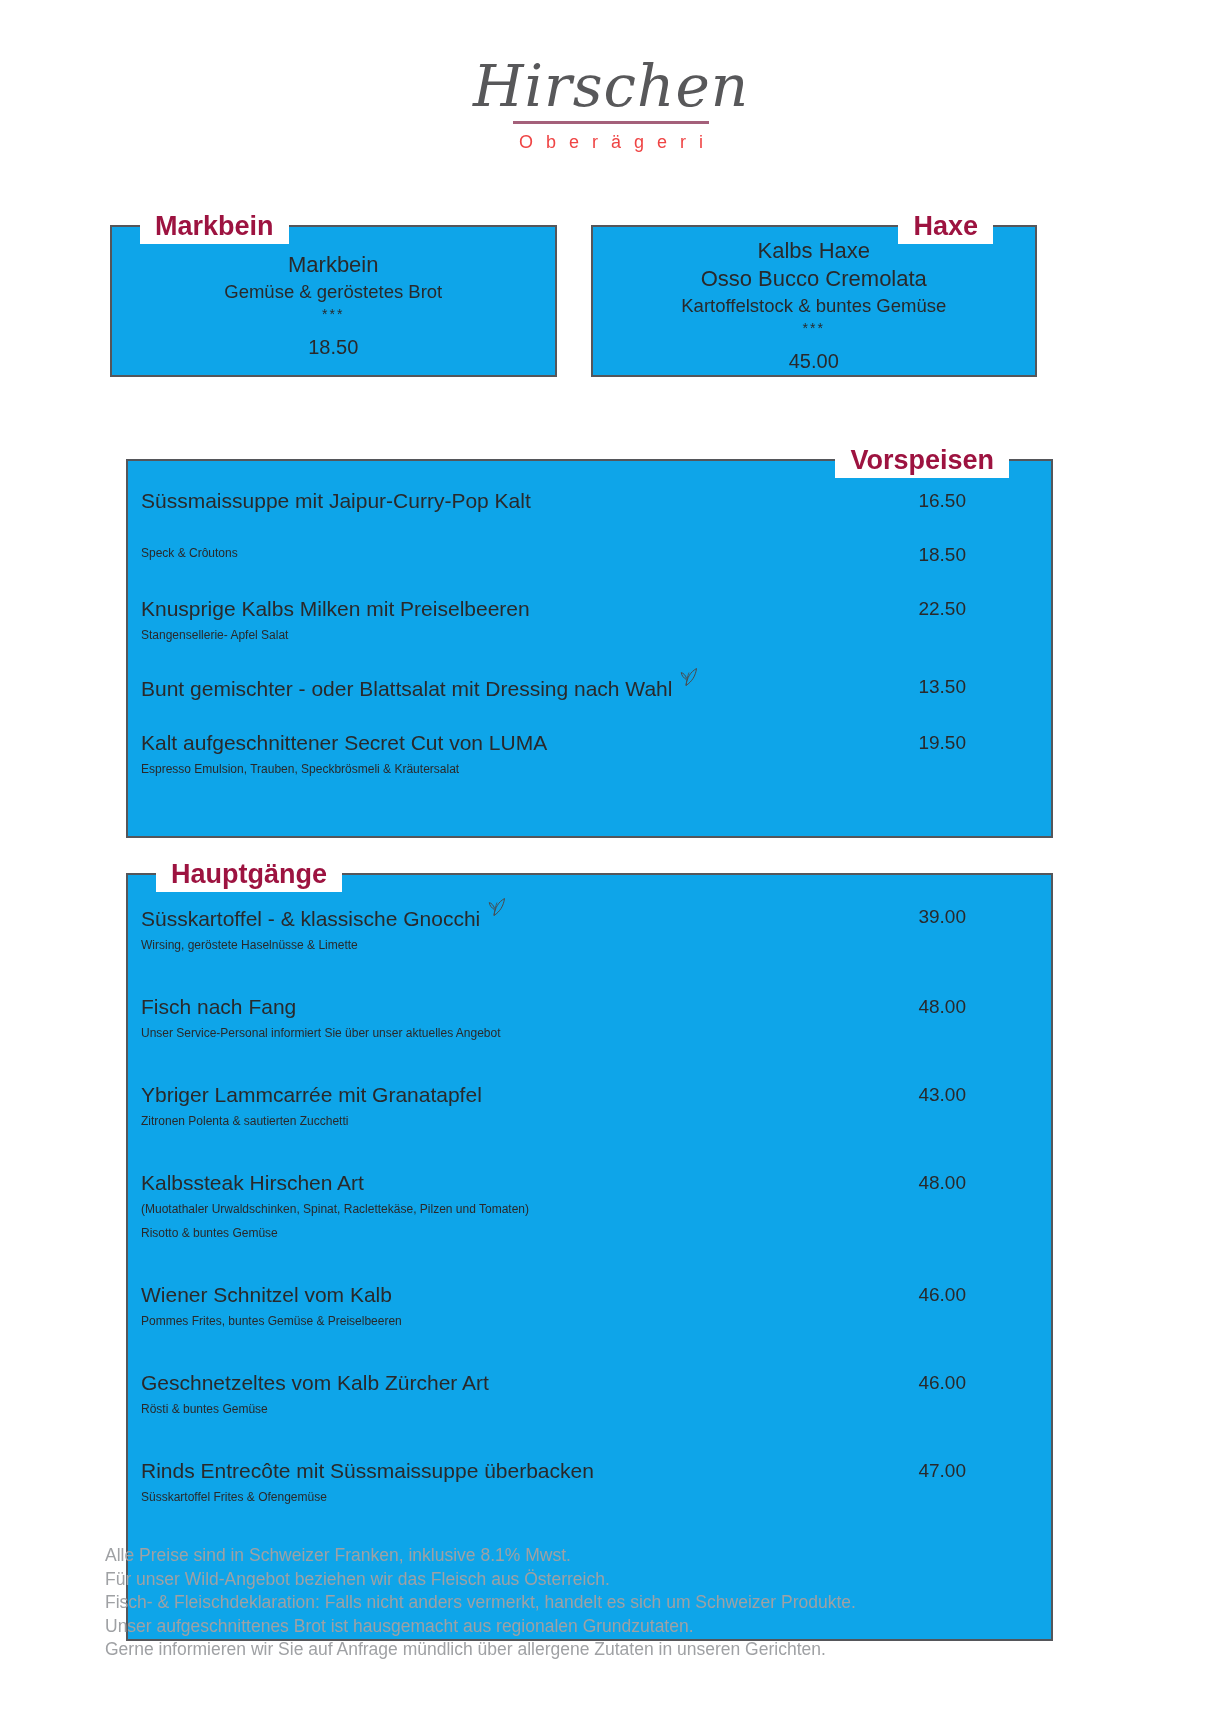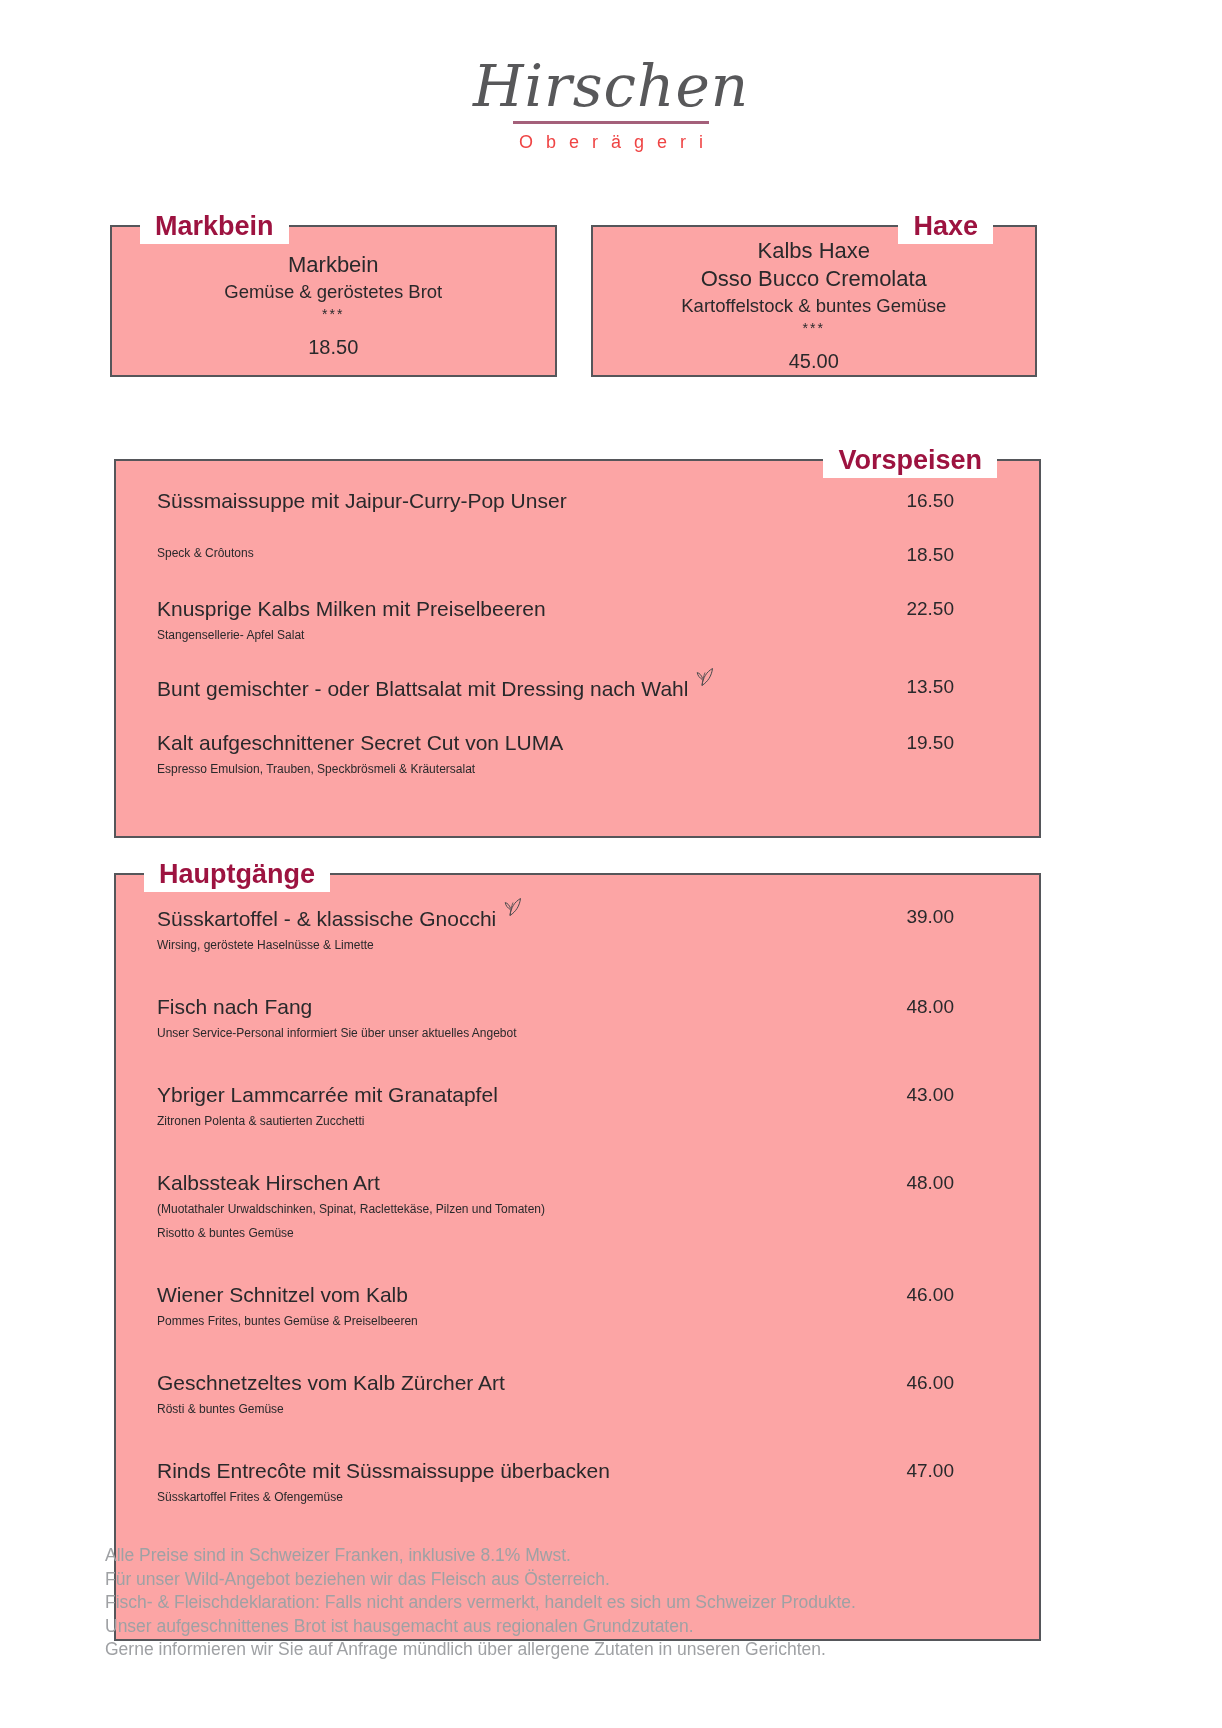--- a/index.html
+++ b/index.html
@@ -22,21 +22,21 @@
     font-style: italic;
     font-size: 58px;
     line-height: 62px;
     color: #58585a;
     letter-spacing: 1px;
   }
   .logo-underline { width: 196px; height: 3px; background: #a4607a; margin: 4px auto 8px auto; }
   .logo-sub { font-size: 18px; color: #ef4444; letter-spacing: 13px; text-indent: 13px; }
 
   
-  .box { border: 2px solid #55565a; background: #fca5a5; position: relative; }
+  .box { border: 2px solid #55565a; background: #0ea5e9; position: relative; }
   .box-title {
     position: absolute;
     top: -19px;
     font-size: 27px;
     font-weight: bold;
     color: #9d1340;
     background: #ffffff;
     padding: 0 15px;
     line-height: 36px;
     white-space: nowrap;
@@ -55,21 +55,21 @@
     justify-content: center;
     text-align: center;
     padding-top: 8px;
   }
   .special-line-lg { font-size: 22px; line-height: 28px; }
   .special-line-sm { font-size: 18.5px; line-height: 25px; }
   .special-stars { font-size: 14px; line-height: 17px; letter-spacing: 2px; margin-top: 2px; }
   .special-price { font-size: 20px; line-height: 24px; margin-top: 12px; }
 
   
-  .menu-section { position: absolute; left: 114px; width: 927px; padding: 26px 85px 0 41px; }
+  .menu-section { position: absolute; left: 126px; width: 927px; padding: 26px 85px 0 13px; }
   #section-vorspeisen { top: 458px; height: 379px; }
   #section-hauptgaenge { top: 872px; height: 768px; padding-top: 28px; }
   .menu-item { display: flex; justify-content: space-between; align-items: flex-start; margin-bottom: 26px; }
   #section-hauptgaenge .menu-item { margin-bottom: 36px; }
   .item-main { flex: 1; padding-right: 20px; }
   .item-name { font-size: 21px; line-height: 28px; color: #29292b; }
   .item-desc { font-size: 12px; line-height: 24px; color: #29292b; }
   .item-price { font-size: 19px; line-height: 28px; min-width: 56px; text-align: right; white-space: nowrap; }
   .leaf-icon { display: inline-block; margin-left: 8px; position: relative; top: -8px; }
 
@@ -106,21 +106,21 @@
       <div class="special-price">45.00</div>
     </section>
 
   </div>
 
   <section class="box menu-section" id="section-vorspeisen">
     <span class="box-title right">Vorspeisen</span>
 
     <div class="menu-item">
       <div class="item-main">
-        <div class="item-name">Süssmaissuppe mit Jaipur-Curry-Pop Unser</div>
+        <div class="item-name">Süssmaissuppe mit Jaipur-Curry-Pop Kalt</div>
       </div>
       <div class="item-price">16.50</div>
     </div>
 
     <div class="menu-item">
       <div class="item-main">
         <div class="item-desc">Speck &amp; Crôutons</div>
       </div>
       <div class="item-price">18.50</div>
     </div>

